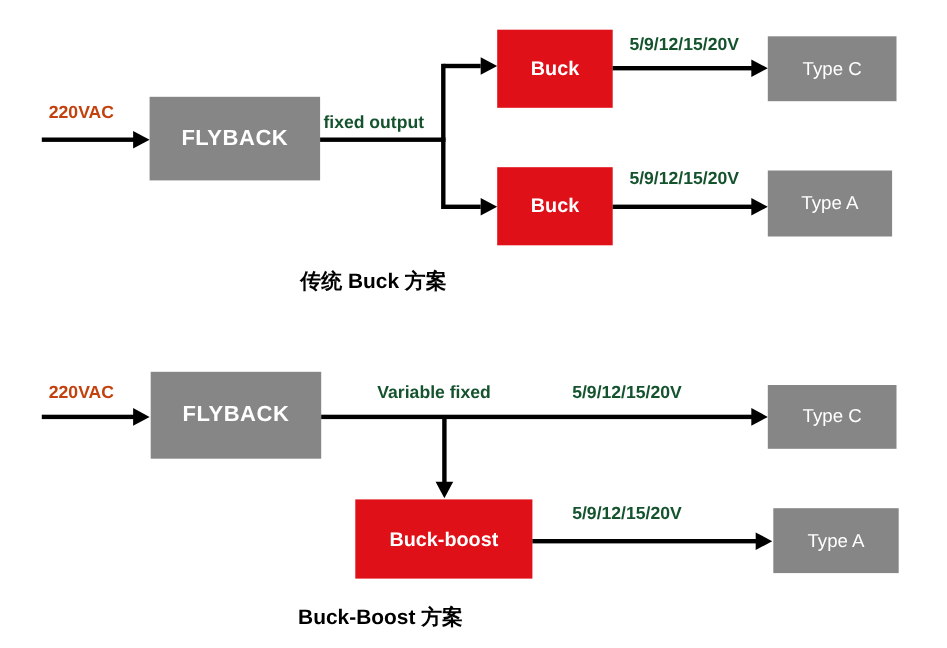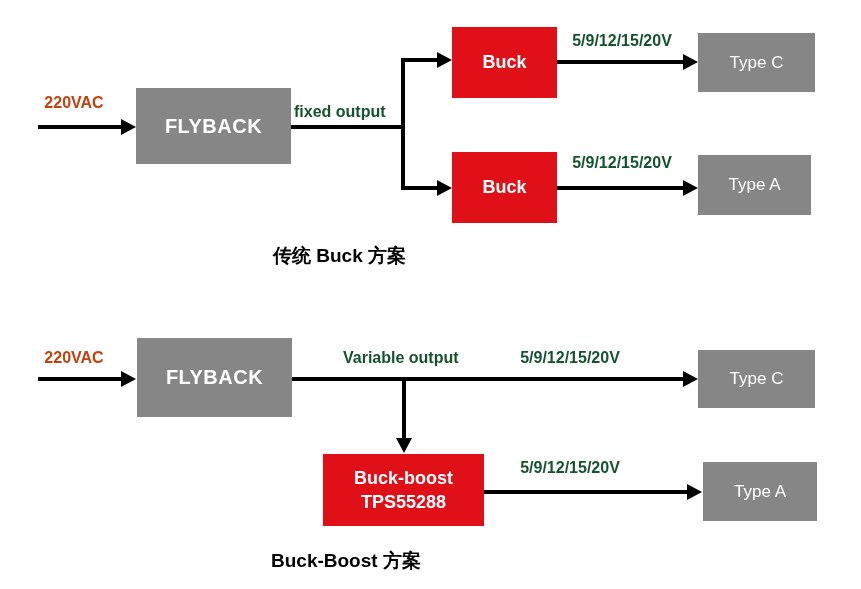--- a/index.html
+++ b/index.html
@@ -111,32 +111,31 @@
 
     <div class="hline" style="left:38px; top:377px; width:85px;"></div>
     <div class="arr-r" style="left:121px; top:371px;"></div>
 
     <div class="box gray conv" style="left:137px; top:338px; width:155px; height:79px;">
       <span>FLYBACK</span>
     </div>
 
     <div class="hline" style="left:292px; top:377px; width:392px;"></div>
     <div class="arr-r" style="left:683px; top:371px;"></div>
-    <div class="lbl-navy" style="left:343px; top:349px;">Variable output</div>
+    <div class="lbl-navy" style="left:343px; top:349px;">Variable fixed</div>
     <div class="lbl-navy tac" style="left:508px; top:349px; width:124px;">5/9/12/15/20V</div>
     <div class="box gray" style="left:698px; top:350px; width:117px; height:58px;">
       <span>Type C</span>
     </div>
 
     <div class="vline" style="left:402px; top:379px; height:60px;"></div>
     <div class="arr-d" style="left:396px; top:438px;"></div>
 
     <div class="box red" style="left:323px; top:454px; width:161px; height:72px;">
       <span class="bb-line">Buck-boost</span>
-      <span class="bb-line">TPS55288</span>
     </div>
 
     <div class="hline" style="left:484px; top:490px; width:204px;"></div>
     <div class="arr-r" style="left:687px; top:484px;"></div>
     <div class="lbl-navy tac" style="left:508px; top:459px; width:124px;">5/9/12/15/20V</div>
     <div class="box gray" style="left:703px; top:462px; width:114px; height:59px;">
       <span>Type A</span>
     </div>
 
     <div class="caption" style="left:271px; top:548px; width:300px;">Buck-Boost 方案</div>

